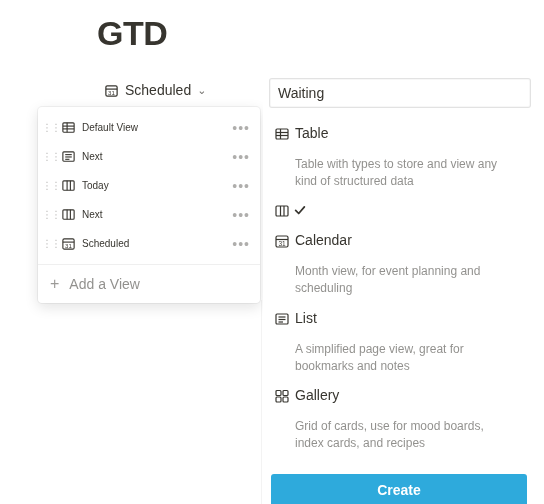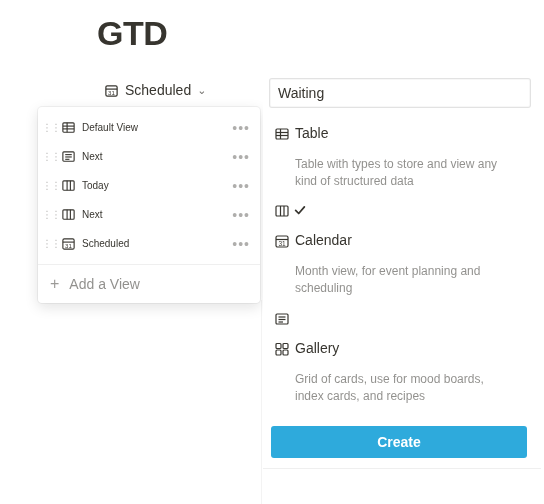--- a/index.html
+++ b/index.html
@@ -322,20 +322,24 @@
 
   <div class="opt">
     <span class="oi">
       <svg width="16" height="16" viewBox="0 0 16 16" fill="none" stroke="#37352f" stroke-width="1.2">
         <rect x="2" y="3" width="12" height="10" rx="1"></rect>
           <line x1="4.5" y1="6" x2="11.5" y2="6"></line>
           <line x1="4.5" y1="8.5" x2="11.5" y2="8.5"></line>
           <line x1="4.5" y1="11" x2="9" y2="11"></line>
       </svg>
     </span>
+    <span class="otext">
+      <div class="oname">List</div>
+      <div class="odesc">A simplified page view, great for bookmarks and notes</div>
+    </span>
     <span class="chk"></span>
   </div>
 
   <div class="opt">
     <span class="oi">
       <svg width="16" height="16" viewBox="0 0 16 16" fill="none" stroke="#37352f" stroke-width="1.2">
         <rect x="2" y="2.5" width="5" height="5" rx="1"></rect>
           <rect x="9" y="2.5" width="5" height="5" rx="1"></rect>
         <rect x="2" y="9" width="5" height="5" rx="1"></rect>
           <rect x="9" y="9" width="5" height="5" rx="1"></rect>

